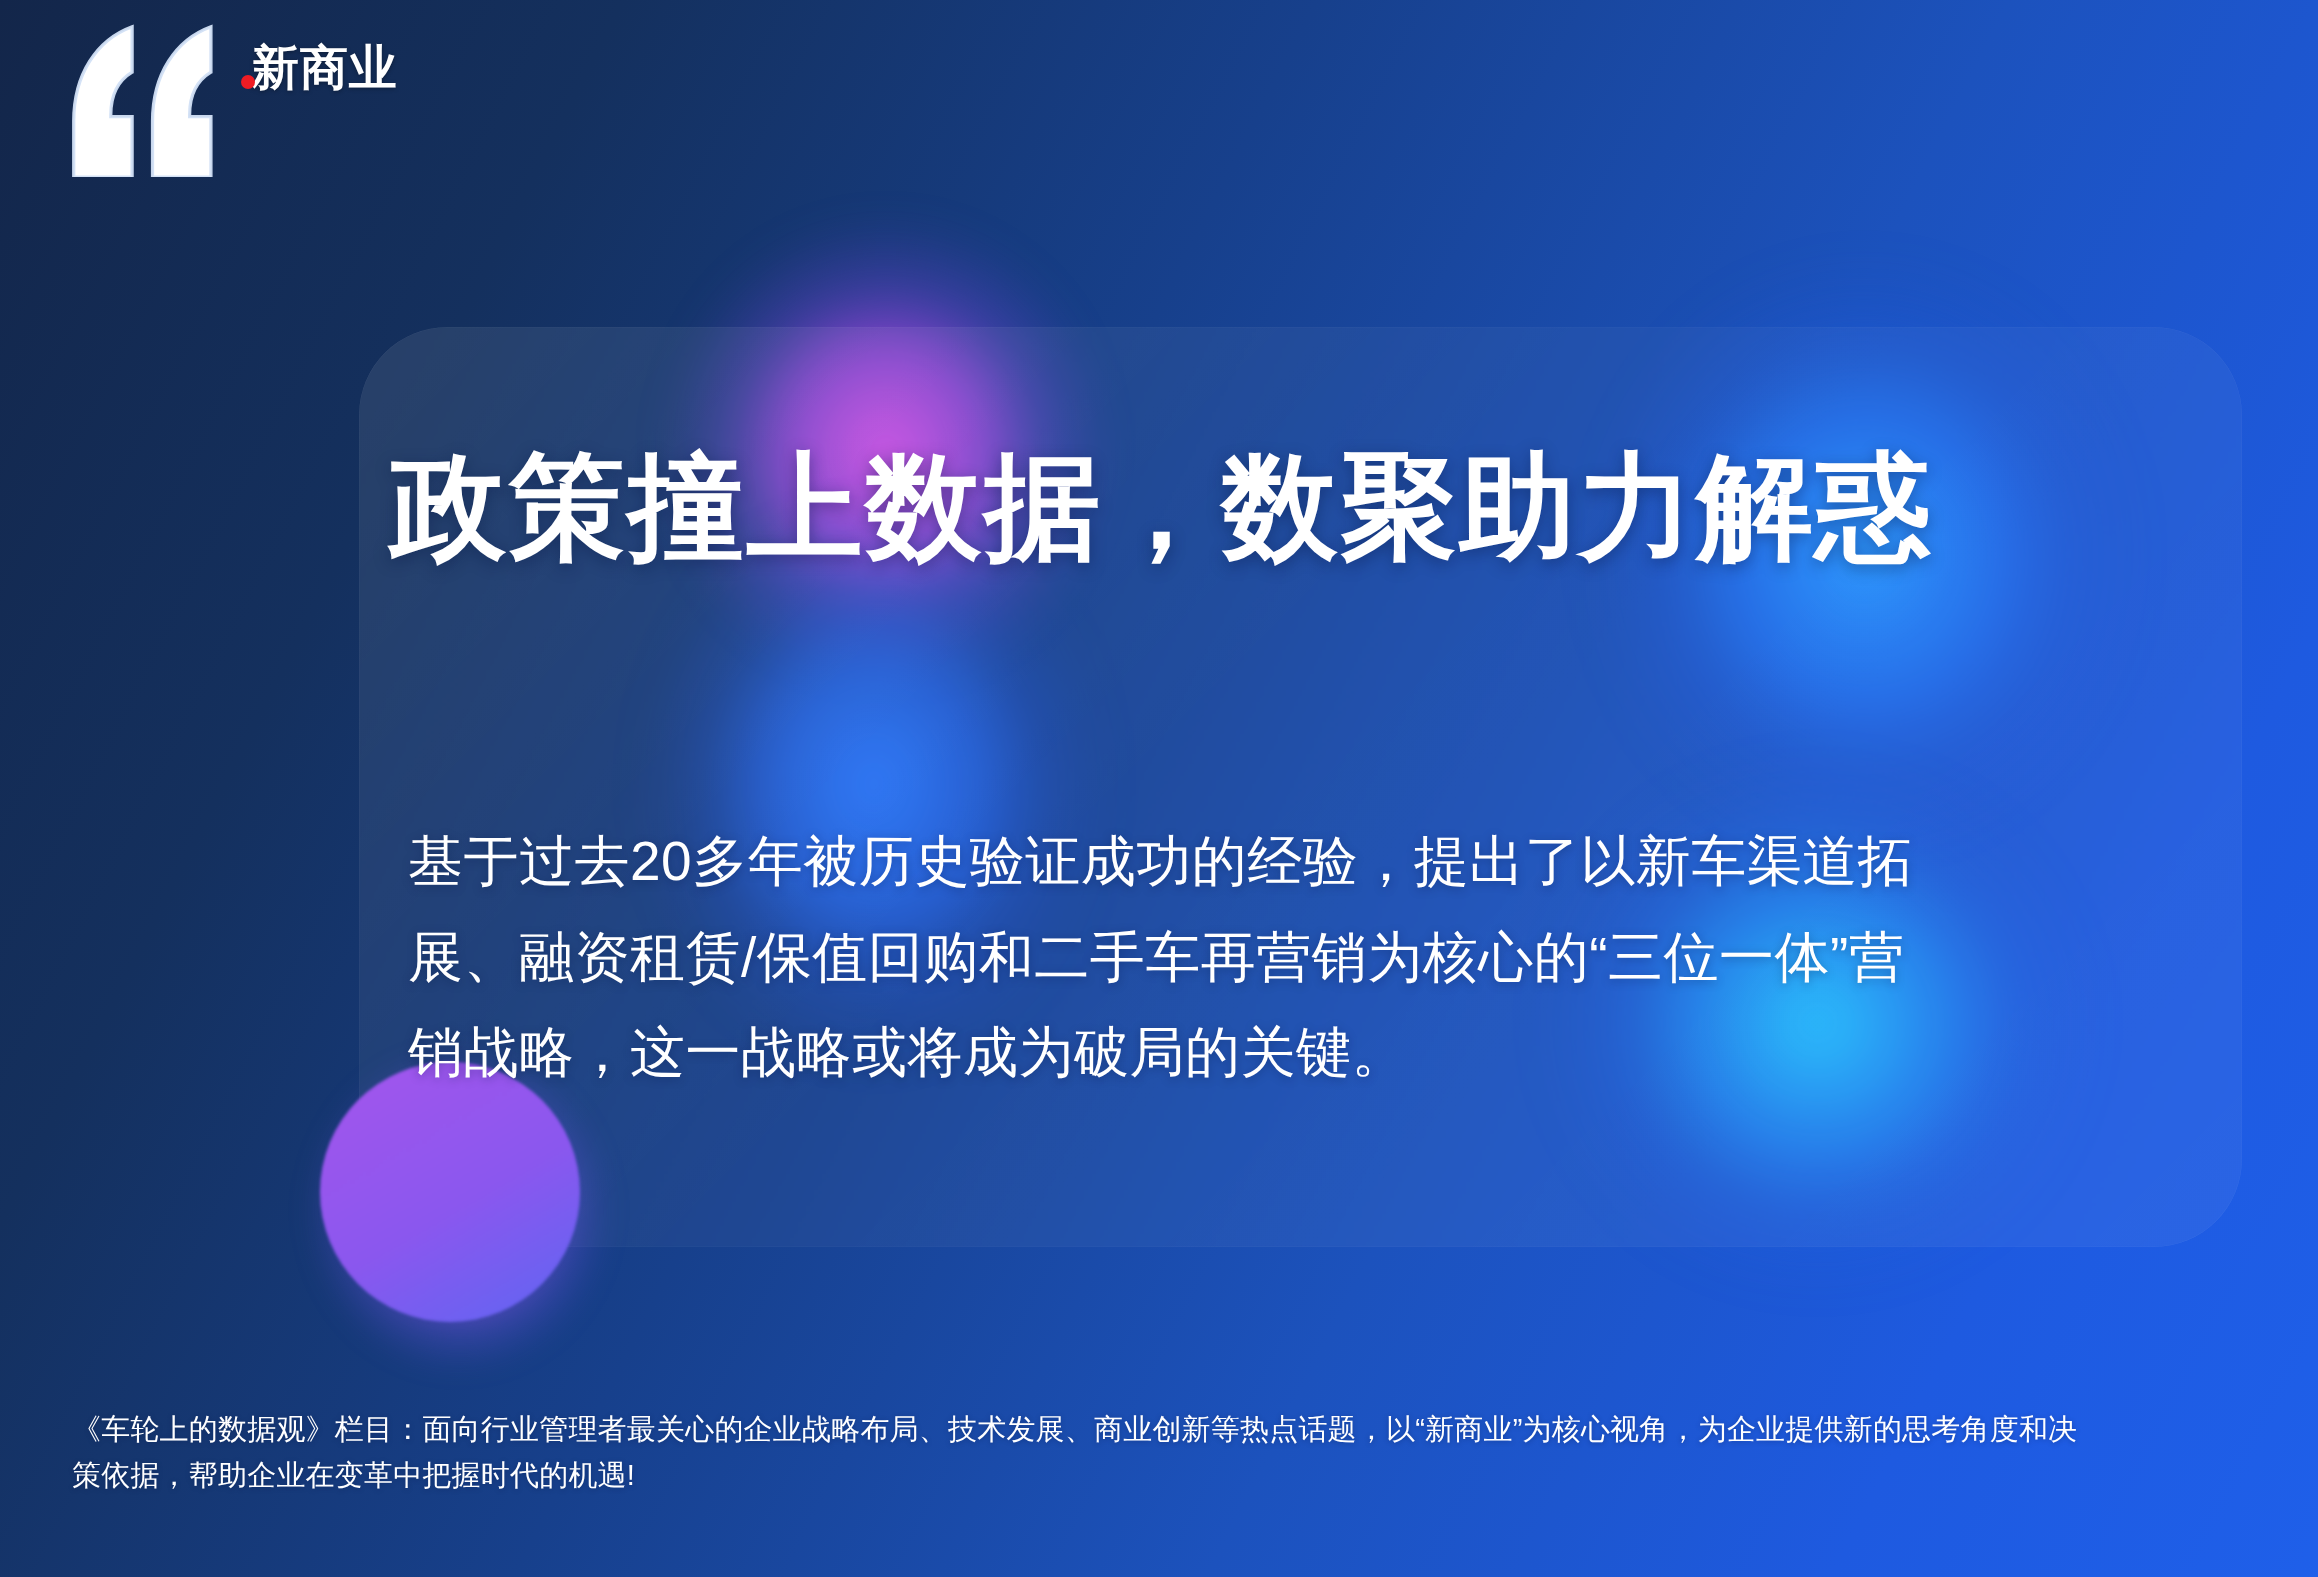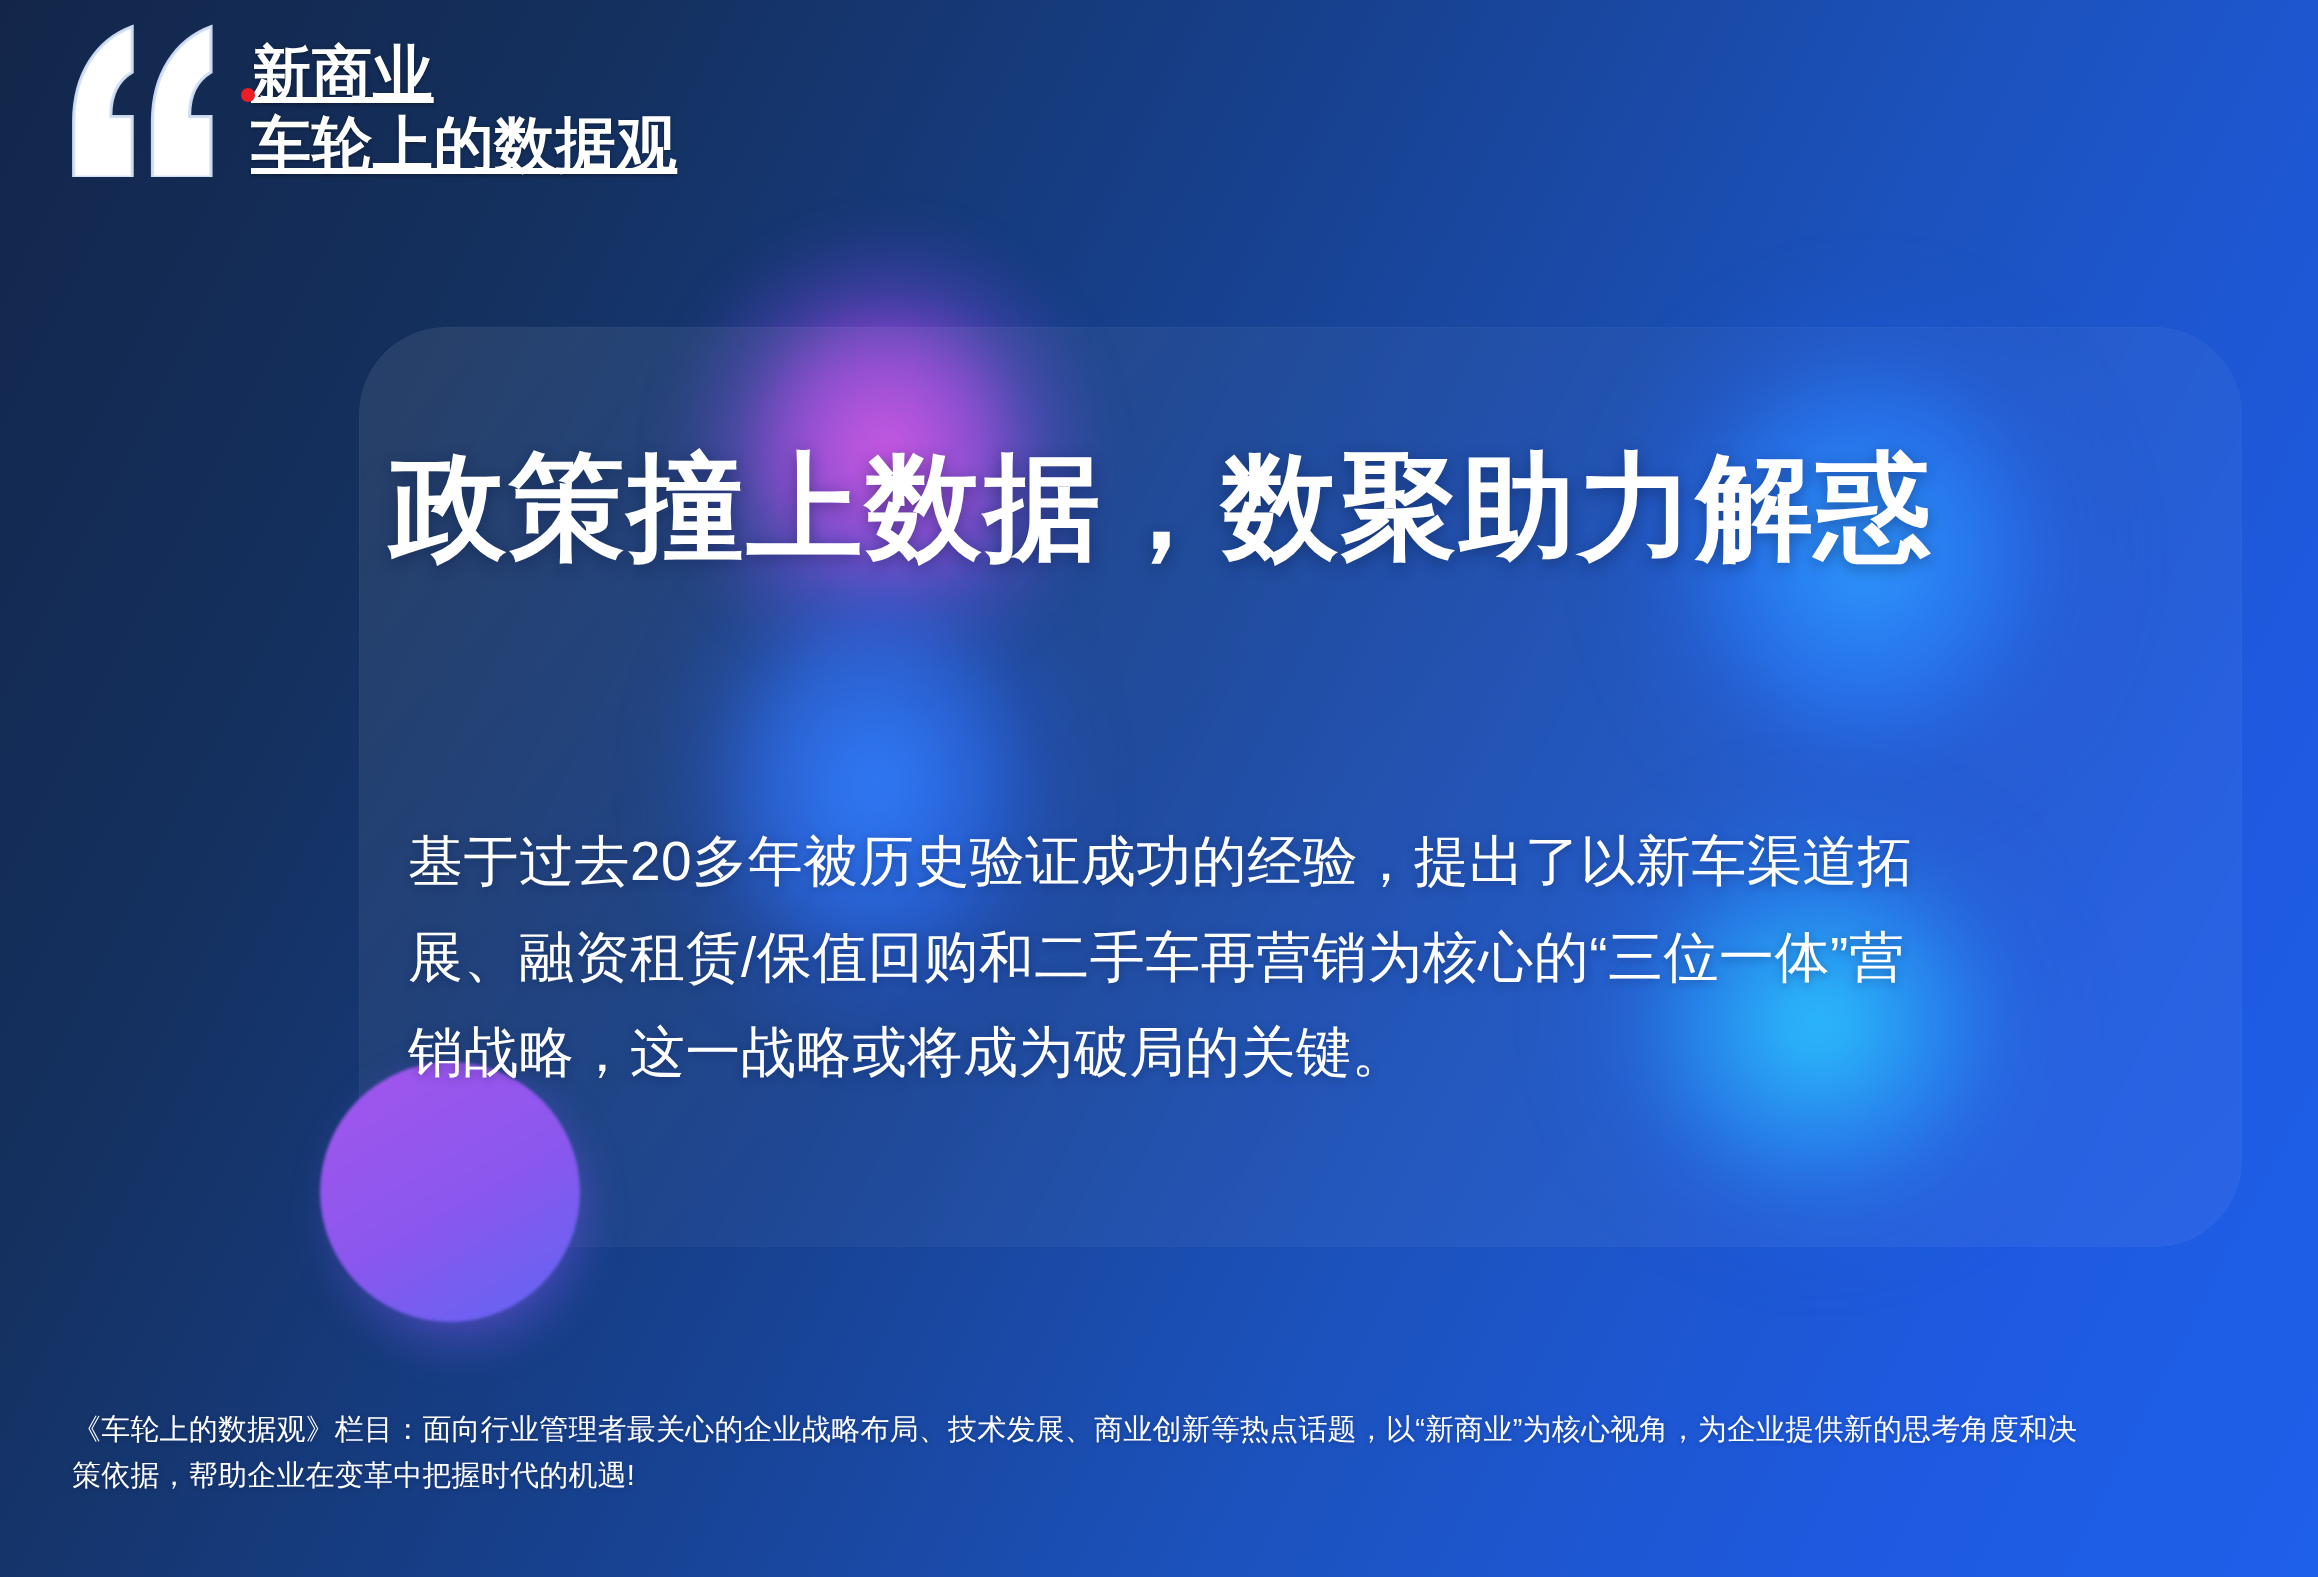--- a/index.html
+++ b/index.html
@@ -84,27 +84,26 @@
   .quote-mark svg { display:block; width: 153px; height: 153px; }
   .brand-lines {
     display: flex;
     flex-direction: column;
     gap: 6.5px;
     padding-top: 10.2px;
   }
   .brand-line {
     position: relative;
     color: #ffffff;
-    font-size: 60px;
+    font-size: 48px;
     font-weight: 700;
     letter-spacing: 0.9px;
     line-height: 1.08;
     white-space: nowrap;
     text-shadow: 0 1.4px 4.6px rgba(0,0,0,0.35);
-    text-decoration: underline;
   }
   .brand-dot {
     position: absolute;
     left: -10.2px; bottom: 4.6px;
     width: 14px; height: 14px;
     border-radius: 50%;
     background: #ee1c24;
   }
 
   
@@ -178,21 +177,20 @@
       <svg viewBox="0 0 330 330" xmlns="http://www.w3.org/2000/svg" aria-hidden="true">
         <path d="M8 330 V210 C8 108 58 34 134 6 V104 C104 122 88 154 88 196 V200 H134 V330 Z" fill="#ffffff" stroke="rgba(210,224,245,0.95)" stroke-width="7"></path>
         <path d="M178 330 V210 C178 108 228 34 304 6 V104 C274 122 258 154 258 196 V200 H304 V330 Z" fill="#ffffff" stroke="rgba(210,224,245,0.95)" stroke-width="7"></path>
       </svg>
     </span>
     <span class="brand-lines">
       <span class="brand-line">
         <span class="brand-dot"></span>
         <span>新商业</span>
       </span>
-      <span class="brand-line">车轮上的数据观</span>
     </span>
   </div>
 
   <div class="headline">政策撞上数据，数聚助力解惑</div>
 
   <div class="body-copy">
     <p>基于过去20多年被历史验证成功的经验，提出了以新车渠道拓</p>
     <p>展、融资租赁/保值回购和二手车再营销为核心的“三位一体”营</p>
     <p>销战略，这一战略或将成为破局的关键。</p>
   </div>

